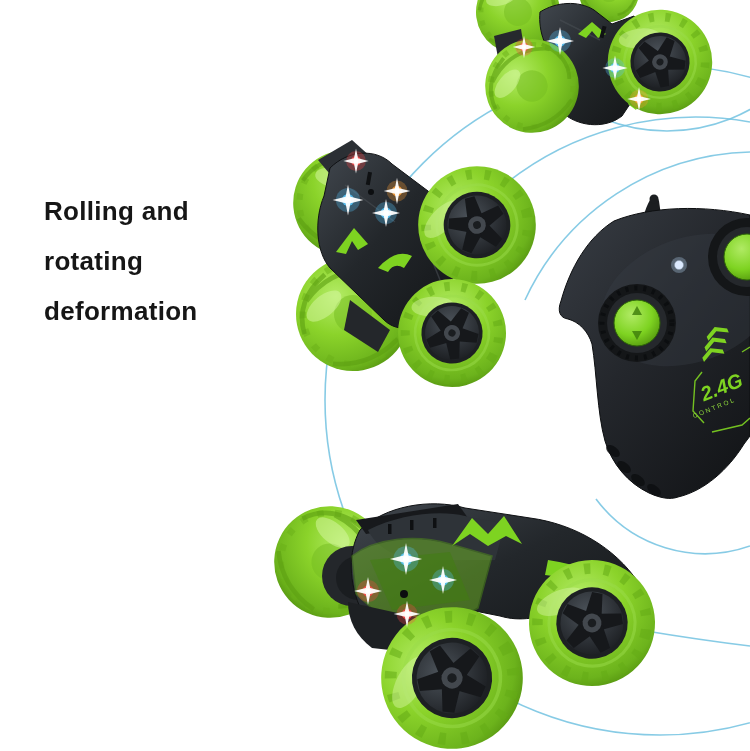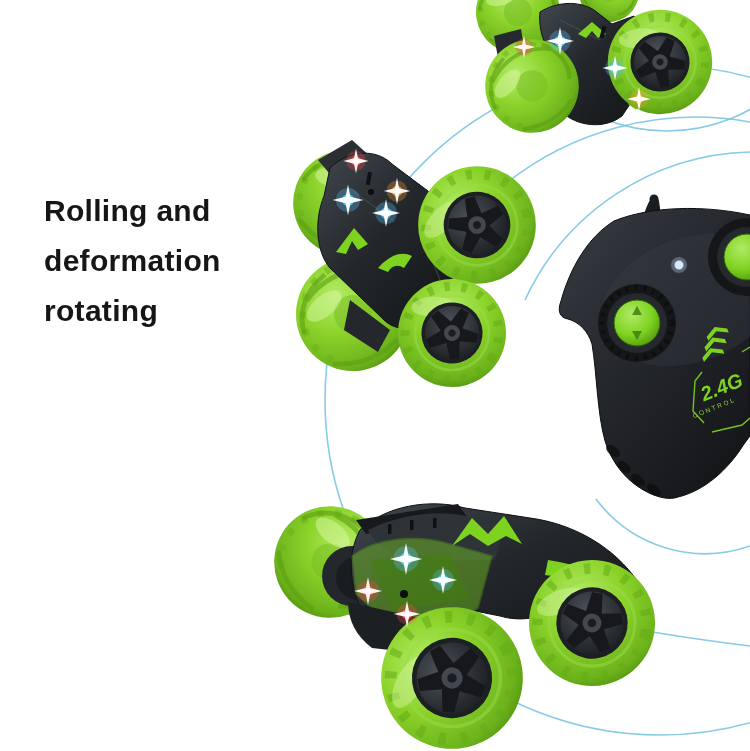--- a/index.html
+++ b/index.html
@@ -4,21 +4,21 @@
 <style>
   html,body{margin:0;padding:0;background:#fff;}
   .stage{
     position:relative;width:750px;height:751px;overflow:hidden;
     background:var(--background-color,#ffffff);
     font-family:"Liberation Sans",sans-serif;
   }
   svg.scene{position:absolute;left:0;top:0;width:750px;height:751px;display:block;}
   .tagline{
     position:absolute;left:44px;top:186px;
-    font-weight:bold;font-size:30px;line-height:50px;letter-spacing:.3px;
+    font-weight:bold;font-size:26px;line-height:50px;letter-spacing:.3px;
     color:var(--text-color,#161616);
   }
   .arc{fill:none;stroke:var(--arc-blue,#72c2e0);stroke-width:1.6;opacity:.85;}
   .accent{fill:var(--accent-green,#7ed321);}
   .panel-line{stroke:#4a5056;stroke-width:1.5;fill:none;opacity:.55;}
   text{font-family:"Liberation Sans",sans-serif;}
 </style>
 </head>
 <body>
 
@@ -213,17 +213,17 @@
       <use href="#wheelFace" transform="translate(452,678) scale(1.18) rotate(-30)"></use>
       <use href="#led" style="color:var(--led-blue,#55c8ff)" transform="translate(406,559) scale(1.15)"></use>
       <use href="#led" style="color:var(--led-blue,#55c8ff)" transform="translate(443,580)"></use>
       <use href="#led" style="color:var(--led-red,#ff4545)" transform="translate(368,591)"></use>
       <use href="#led" style="color:var(--led-red,#ff4545)" transform="translate(407,614) scale(0.95)"></use>
     </g>
   </svg>
 
   <div class="tagline">
     <div>Rolling and</div>
+    <div>rotating</div>
     <div>deformation</div>
-    <div>rotating</div>
   </div>
 
 </div>
 
 </body></html>

